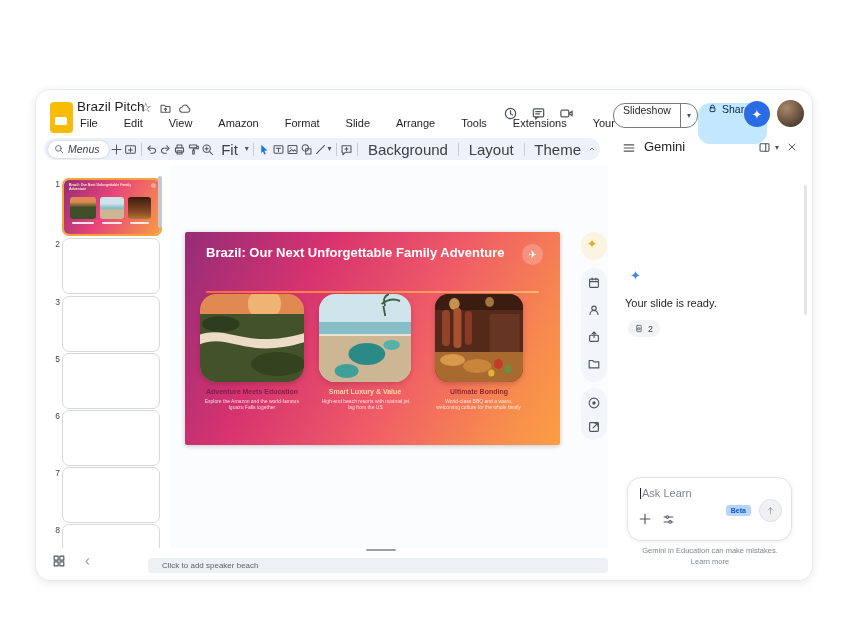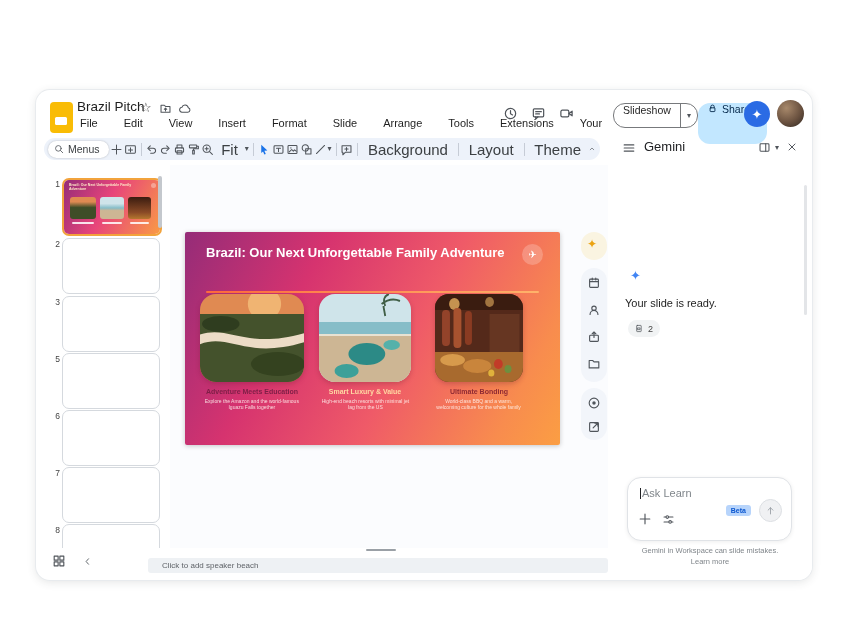--- a/index.html
+++ b/index.html
@@ -21,21 +21,21 @@
   .slideshow{border:1px solid #77797c;border-radius:12px;height:23px;}
   .slideshow .lab{padding:0 9px;}
   .slideshow .car{border-left:1px solid #77797c;padding:0 6px;height:100%;display:flex;align-items:center;}
   .share{background:#c2e7ff;border-radius:12px;height:41px;color:#03274a;font-weight:500;gap:4px;padding:0 9px;}
   .gembtn{width:26px;height:26px;border-radius:50%;background:#2b6be4;display:flex;align-items:center;justify-content:center;color:#fff;font-size:13px;}
   .avatar{width:27px;height:27px;border-radius:50%;background:radial-gradient(circle at 35% 30%,#a8896b,#6b5240 55%,#2e2620);}
   
   .tbar{display:flex;align-items:center;background:#edf2fa;border-radius:12px;height:22px;padding:0 4px;gap:1px;}
   .tbtn{width:19px;height:18px;display:flex;align-items:center;justify-content:center;border-radius:4px;}
   .menuspill{display:flex;align-items:center;gap:4px;background:#fff;border-radius:10px;height:17px;padding:0 9px 0 6px;
-             font-size:10.5px;color:#3c4043;box-shadow:0 0 2px rgba(0,0,0,.25);}
+             font-size:10.5px;color:#3c4043;box-shadow:0 0 2px rgba(0,0,0,.25);font-style:italic;}
   .vdiv{width:1px;height:13px;background:#c6ccd6;margin:0 3px;}
   .tlabel{font-size:15px;color:#3c4043;padding:0 6px;}
   .caret{font-size:8px;color:#50555b;line-height:1;}
   
   .thumb{position:absolute;left:26px;width:96px;height:54px;background:#fff;border:1px solid #d5d9de;border-radius:7px;}
   .thumb.sel{border:2px solid #f2a33c;}
   .fnum{position:absolute;left:8px;width:16px;text-align:right;font-size:8.5px;color:#444;}
   .mini{position:absolute;inset:0;background:linear-gradient(118deg,#952c78,#e8457a 45%,#f99b45);border-radius:5px;overflow:hidden;}
   .mini-title{position:absolute;left:5px;top:3px;width:150px;font-size:7px;line-height:1.2;font-weight:bold;color:#ffe9c7;
               transform:scale(.5);transform-origin:0 0;}
@@ -90,21 +90,21 @@
         <path d="M2.5 4h4l1.5 1.5h5.5v7h-11z"></path>
         <path d="M8 7.5v3.5 M6.5 9l1.5-1.5L9.5 9"></path>
       </svg>
   <svg class="abs ic" style="left:142px;top:12px;" width="14" height="13" viewBox="0 0 16 16">
         <path d="M4.5 12.5a3 3 0 0 1-.3-6A4 4 0 0 1 12 7a2.8 2.8 0 0 1-.5 5.5z"></path>
       </svg>
   <div class="abs menurow" style="left:39px;top:26px;">
     <span>File</span>
     <span>Edit</span>
     <span>View</span>
-    <span>Insert</span>
+    <span>Amazon</span>
     <span>Format</span>
     <span>Slide</span>
     <span>Arrange</span>
     <span>Tools</span>
     <span>Extensions</span>
     <span>Your</span>
   </div>
   <svg class="abs ic" style="left:467px;top:16px;" width="15" height="15" viewBox="0 0 16 16">
         <circle cx="8" cy="8" r="5.5"></circle>
         <path d="M8 5v3.2l2.2 1.3"></path>
@@ -394,21 +394,21 @@
           <circle cx="6.5" cy="5" r="1.6" fill="#fff"></circle>
           <circle cx="10" cy="11" r="1.6" fill="#fff"></circle>
         </svg>
     <span class="beta">Beta</span>
     <div class="send">
       <svg class="ic" width="11" height="11" viewBox="0 0 16 16" style="stroke:#9aa0a6">
             <path d="M8 13V4 M4.5 7.5L8 4l3.5 3.5"></path>
           </svg>
     </div>
   </div>
-  <div class="foot" style="top:456px;">Gemini in Workspace can slide mistakes.</div>
+  <div class="foot" style="top:456px;">Gemini in Education can make mistakes.</div>
   <div class="foot" style="top:467px;">Learn more</div>
 
   <svg class="abs ic" style="left:16px;top:464px;" width="14" height="14" viewBox="0 0 16 16">
         <rect x="2.5" y="2.5" width="4.5" height="4.5"></rect>
         <rect x="9" y="2.5" width="4.5" height="4.5"></rect>
         <rect x="2.5" y="9" width="4.5" height="4.5"></rect>
         <rect x="9" y="9" width="4.5" height="4.5"></rect>
       </svg>
   <svg class="abs ic" style="left:46px;top:466px;" width="11" height="11" viewBox="0 0 16 16">
         <path d="M9.5 4L6 8l3.5 4"></path>

